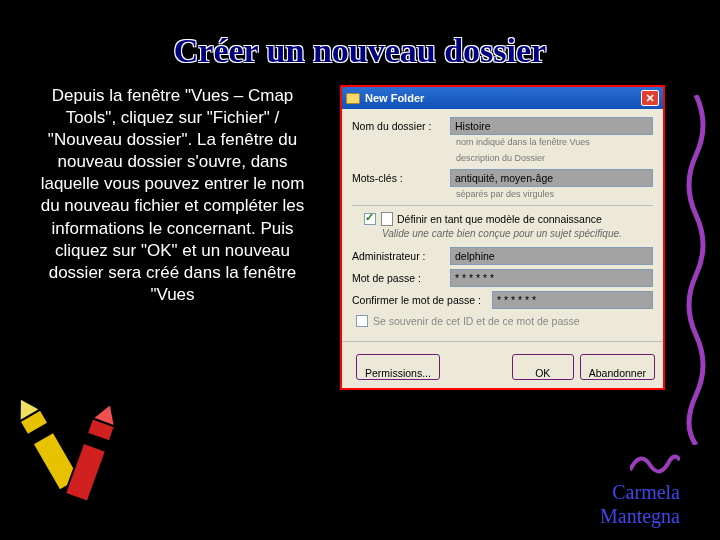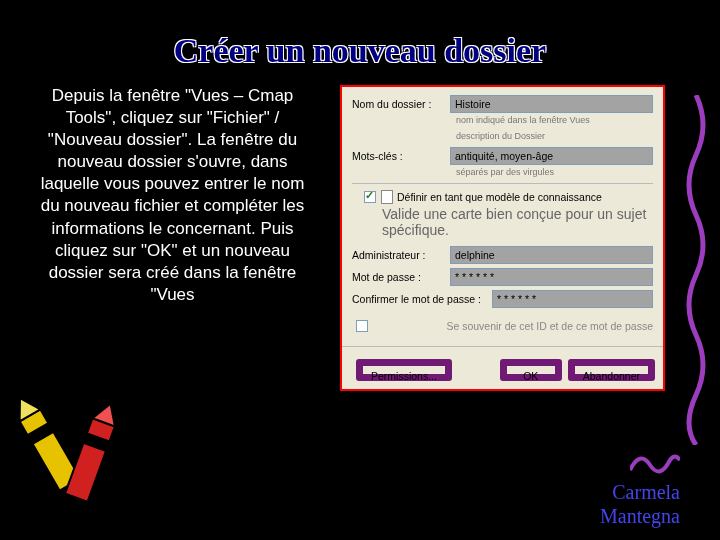--- a/index.html
+++ b/index.html
@@ -75,33 +75,33 @@
     border: 1px solid #7f9db9;
     padding: 1px 4px;
     font-size: 10.5px;
     font-family: inherit;
   }
   .hint { font-size: 9px; color: #777; margin-left: 104px; margin-bottom: 6px; }
   .checkbox-row { display: flex; align-items: center; margin: 4px 0 2px 12px; }
   .cb { width: 12px; height: 12px; border: 1px solid #7f9db9; background: #fff; margin-right: 5px; position: relative; }
   .cb.checked::after { content: "✓"; position: absolute; top: -3px; left: 0; font-size: 11px; color: #2a7a2a; font-weight: bold; }
   .cb-label { font-size: 10.5px; }
-  .cb-sub { font-size: 14px; color: #666; margin-left: 30px; margin-bottom: 8px; }
+  .cb-sub { font-size: 10px; color: #666; margin-left: 30px; margin-bottom: 8px; font-style: italic; }
   .page-icon { width: 12px; height: 14px; background: #fff; border: 1px solid #888; margin-right: 4px; position: relative; }
   .sep { height: 1px; background: #bbb; margin: 6px 0; }
   .buttons-row { display: flex; justify-content: flex-end; gap: 6px; padding: 6px 8px 8px 8px; }
   .btn {
     min-width: 62px;
     height: 20px;
     background: #ece9d8;
-    border: 7px solid #701a75;
+    border: 1px solid #701a75;
     border-radius: 3px;
     font-size: 10.5px;
     cursor: pointer;
-    padding: 4px 8px;
+    padding: 12px 8px;
   }
   .btn.perm { margin-right: auto; margin-left: 6px; }
   .footer {
     position: absolute;
     right: 40px;
     bottom: 12px;
     color: #4444ee;
     font-family: "Comic Sans MS", cursive;
     font-size: 20px;
     font-weight: normal;
@@ -122,20 +122,25 @@
 </style>
 </head>
 <body>
 
 <div class="title">Créer un nouveau dossier</div>
 
 <div class="content">
   <div class="instructions">Depuis la fenêtre "Vues – Cmap Tools", cliquez sur "Fichier" / "Nouveau dossier". La fenêtre du nouveau dossier s'ouvre, dans laquelle vous pouvez entrer le nom du nouveau fichier et compléter les informations le concernant. Puis cliquez sur "OK" et un nouveau dossier sera créé dans la fenêtre "Vues</div>
 
   <div class="dialog">
+    <div class="titlebar">
+      <div class="folder-icon"></div>
+      <div class="titlebar-text">New Folder</div>
+      <div class="close-btn">✕</div>
+    </div>
     <div class="dialog-body">
 
       <div class="field-row">
         <div class="field-label">Nom du dossier :</div>
         <input class="field-input" value="Histoire" style="">
       </div>
       <div class="hint">nom indiqué dans la fenêtre Vues</div>
 
       <div class="hint">description du Dossier</div>
 
@@ -160,21 +165,21 @@
       </div>
       <div class="field-row" style="margin-top:4px;">
         <div class="field-label">Mot de passe :</div>
         <input class="field-input" value="* * * * * *" style="">
       </div>
       <div class="field-row" style="margin-top:4px;">
         <div class="field-label" style="width:140px;">Confirmer le mot de passe :</div>
         <input class="field-input" value="* * * * * *" style="">
       </div>
 
-      <div class="checkbox-row" style="margin-left:4px; margin-top:12px;justify-content:space-between;">
+      <div class="checkbox-row" style="margin-left:4px; margin-top:6px;">
         <div class="cb"></div>
         <div class="cb-label" style="color:#888;">Se souvenir de cet ID et de ce mot de passe</div>
       </div>
     </div>
 
     <div class="sep"></div>
 
     <div class="buttons-row">
       <button class="btn perm">Permissions...</button>
       <button class="btn">OK</button>

